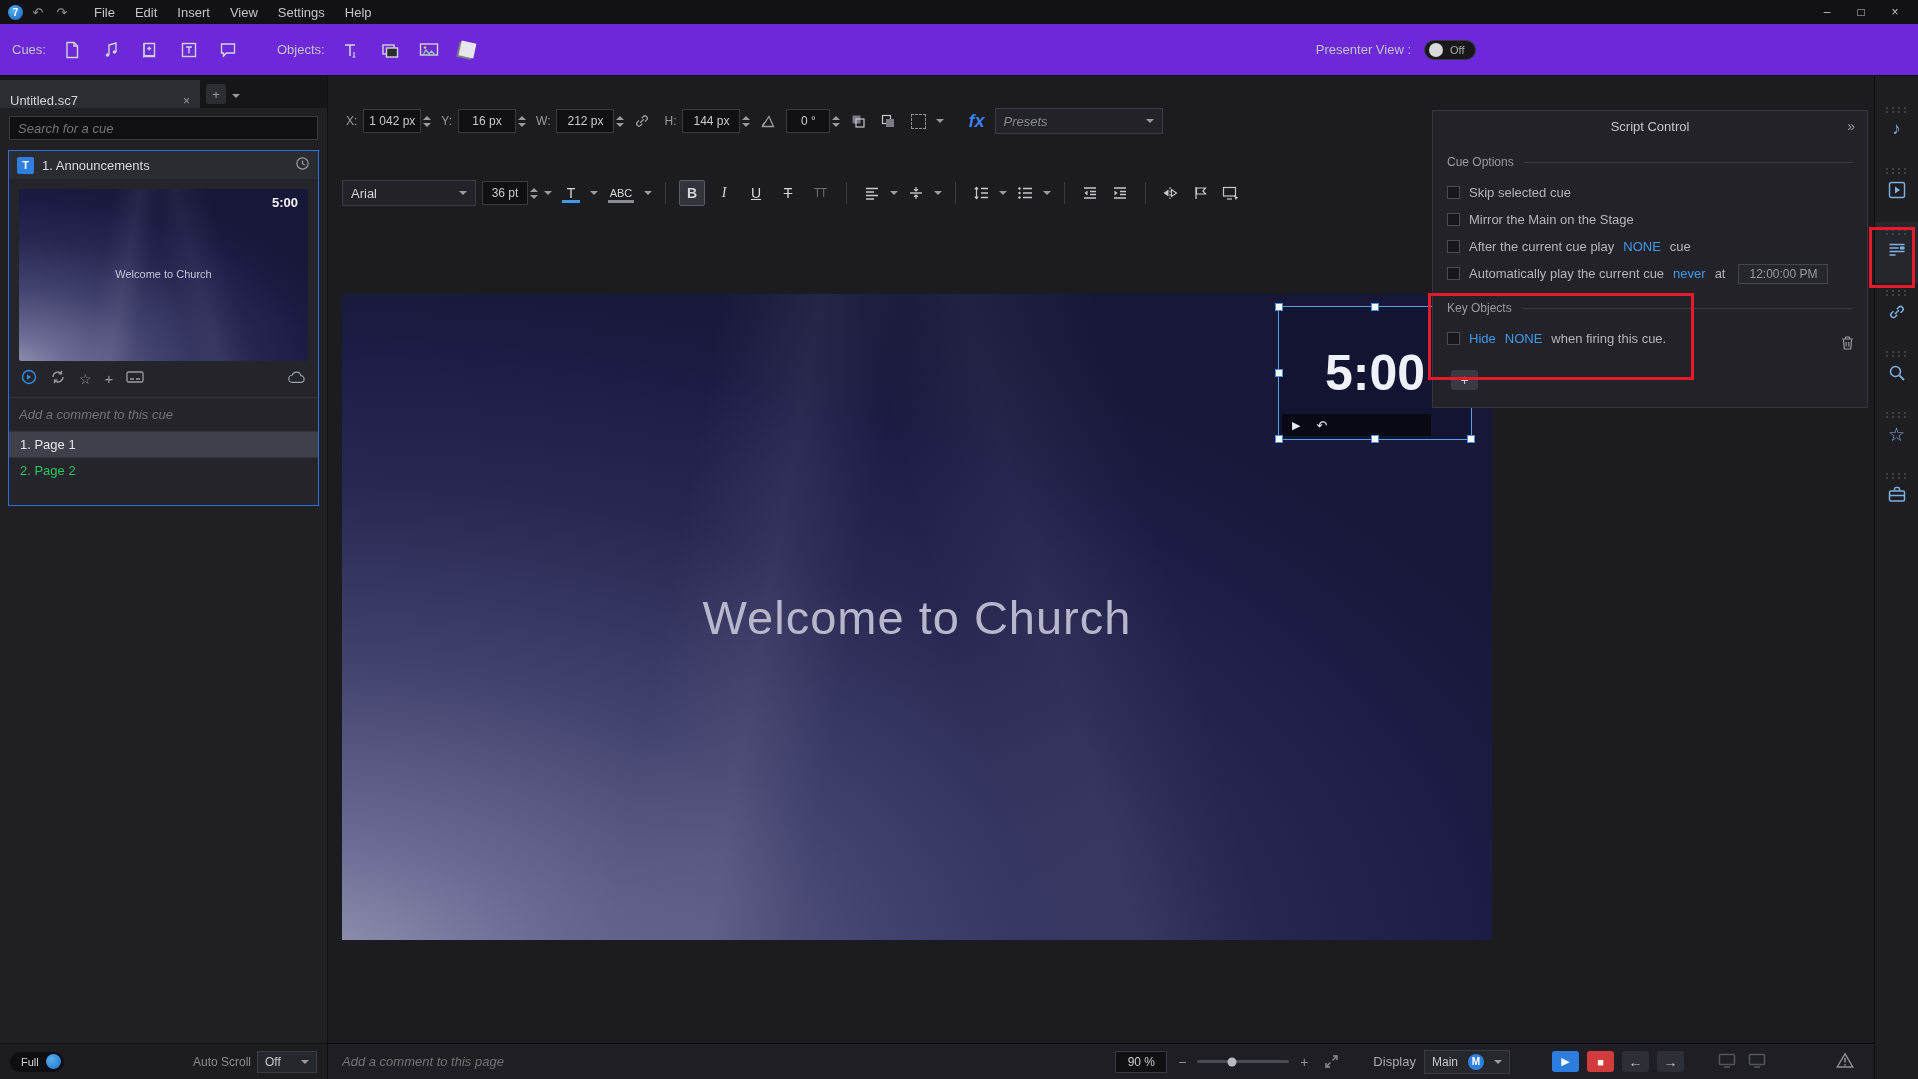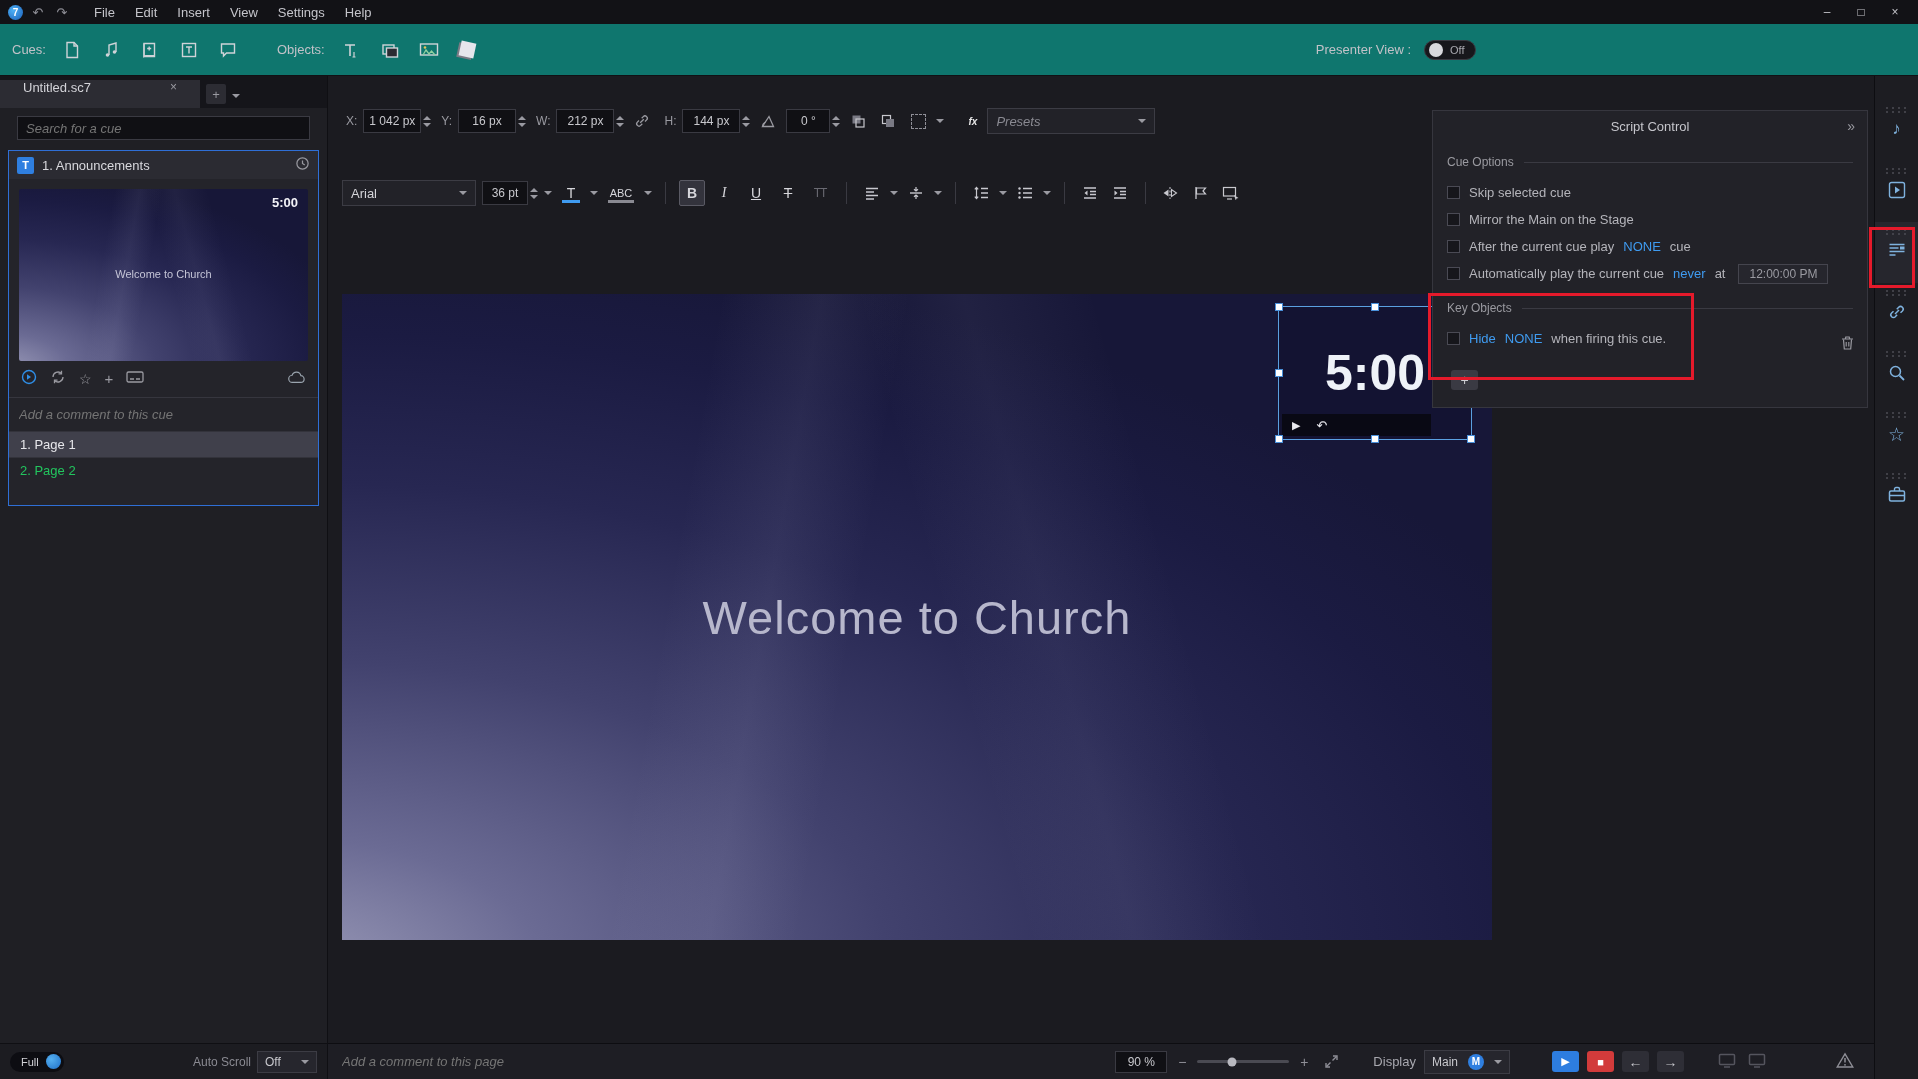--- a/index.html
+++ b/index.html
@@ -12,42 +12,42 @@
   .logo{width:15px;height:15px;border-radius:50%;background:radial-gradient(circle at 35% 35%,#4db0f5,#1b5fb8);
     color:#fff;font-size:10px;font-weight:bold;display:flex;align-items:center;justify-content:center}
   .tb-glyph{color:#8f8f97;font-size:13px;width:18px;text-align:center}
   .menus{display:flex;gap:2px;margin-left:8px;z-index:2}
   .menu-item{padding:2px 9px;color:#c4c4ca}
   .win-title{position:absolute;left:0;right:0;text-align:center;color:#bababf;pointer-events:none}
   .win-controls{margin-left:auto;display:flex;gap:4px;z-index:2}
   .win-btn{width:30px;height:20px;display:flex;align-items:center;justify-content:center;color:#c2c2c8;font-size:12px}
 
   
-  .toolbar{height:52px;background:#0f766e;border-bottom:1px solid #111115;display:flex;align-items:center;padding:0 12px;gap:7px;flex:0 0 auto}
+  .toolbar{height:52px;background:#6d28d9;border-bottom:1px solid #111115;display:flex;align-items:center;padding:0 12px;gap:7px;flex:0 0 auto}
   .tool-label{color:#c2c2c8;margin-right:3px}
   .ibtn{width:32px;height:32px;display:flex;align-items:center;justify-content:center;border-radius:3px}
   .ibtn svg{display:block}
   .diamond{width:15px;height:15px;background:#e6e6ec;transform:rotate(12deg);box-shadow:-2px 2px 0 #7a7a84}
   .toggle-wrap{margin-left:auto;display:flex;align-items:center;gap:10px;margin-right:430px}
   .toggle{width:52px;height:20px;border-radius:10px;background:#17171c;border:1px solid #3a3a42;display:flex;align-items:center;padding:0 4px;gap:7px}
   .knob{width:14px;height:14px;border-radius:50%;background:#d8d8dd}
   .toggle-state{font-size:11px;color:#a8a8af}
 
   
   .workspace{flex:1;display:flex;position:relative;min-height:0}
 
   
   .sidebar{width:328px;background:#1f1f24;border-right:1px solid #0f0f13;display:flex;flex-direction:column;flex:0 0 auto}
   .tabs-row{height:32px;background:#15151a;display:flex;align-items:flex-end;gap:6px;padding:0 0 0 0}
-  .tab{height:28px;background:#2c2c33;display:flex;align-items:flex-start;padding:0 23px;width:200px;color:#d4d4d9}
+  .tab{height:28px;background:#2c2c33;display:flex;align-items:flex-end;padding:0 10px;width:200px;color:#d4d4d9}
   .tab-close{margin-left:auto;color:#9a9aa1;font-size:12px}
   .tab-add{width:20px;height:20px;background:#2c2c33;border-radius:2px;display:flex;align-items:center;justify-content:center;color:#9a9aa1;margin-bottom:4px}
   .caret{width:0;height:0;border-left:4px solid transparent;border-right:4px solid transparent;border-top:4px solid #9a9aa1}
   .tab-caret{margin-bottom:10px}
-  .search-row{padding:8px 17px 4px}
+  .search-row{padding:8px 9px 4px}
   .search-input{width:100%;height:24px;background:#101014;border:1px solid #3a3a42;color:#a6a6ad;font-style:italic;font-size:13px;padding:0 8px;outline:none}
   .cue-block{margin:6px 8px 0;border:1px solid #2f6fd6;background:#24242a;display:flex;flex-direction:column}
   .cue-header{height:28px;display:flex;align-items:center;gap:8px;padding:0 8px;background:#2b2b32}
   .cue-type-badge{width:17px;height:17px;background:#2f7fe0;color:#fff;font-weight:bold;font-size:11px;display:flex;align-items:center;justify-content:center;border-radius:2px}
   .cue-title{color:#d8d8dd}
   .cue-clock{margin-left:auto}
   .slide-bg{background:
     linear-gradient(100deg, transparent 30%, rgba(200,200,230,0.08) 38%, transparent 45%),
     linear-gradient(75deg, transparent 52%, rgba(200,200,230,0.06) 60%, transparent 70%),
     radial-gradient(125% 115% at -5% 105%, #9a9ab8 0%, #6b6b94 18%, #42426e 42%, #272752 66%, #1b1b42 86%, #171738 100%)}
@@ -74,21 +74,21 @@
   .props-row{top:32px}
   .format-row{top:104px}
   .plabel{color:#9a9aa1;font-size:12px;margin-left:4px}
   .field{display:flex;align-items:center;gap:2px}
   .pinput{width:58px;height:24px;background:#101014;border:1px solid #3a3a42;color:#c8c8cd;font-size:12px;text-align:center;outline:none}
   .spin{display:flex;flex-direction:column;gap:3px}
   .spin-up{width:0;height:0;border-left:4px solid transparent;border-right:4px solid transparent;border-bottom:4px solid #9a9aa1}
   .spin-dn{width:0;height:0;border-left:4px solid transparent;border-right:4px solid transparent;border-top:4px solid #9a9aa1}
   .mini-ibtn{width:24px;height:24px;display:flex;align-items:center;justify-content:center}
   .dash-box{width:15px;height:15px;border:1px dashed #8f8f97}
-  .fx{font-style:italic;font-weight:bold;color:#e5e5e5;font-size:10px;padding:0 4px}
+  .fx{font-style:italic;font-weight:bold;color:#3b82f6;font-size:18px;padding:0 4px}
   .select{height:26px;background:#222228;border:1px solid #3c3c44;display:flex;align-items:center;justify-content:space-between;padding:0 8px;gap:8px}
   .presets{width:168px;color:#8a8a92;font-style:italic}
   .font-select{width:134px;color:#d4d4d9}
   .vsep{width:1px;height:22px;background:#3a3a42;margin:0 7px}
   .fmt-letter{width:26px;height:26px;display:flex;align-items:center;justify-content:center;color:#d6d6db;font-size:14px}
   .fmt-letter.boxed{border:1px solid #5a5a64;background:#33333c;border-radius:2px;font-weight:bold}
   .fmt-letter.dim{color:#6a6a72}
   .underbar{position:relative}
   .underbar i{position:absolute;left:4px;right:4px;bottom:3px;height:3px;display:block}
 

